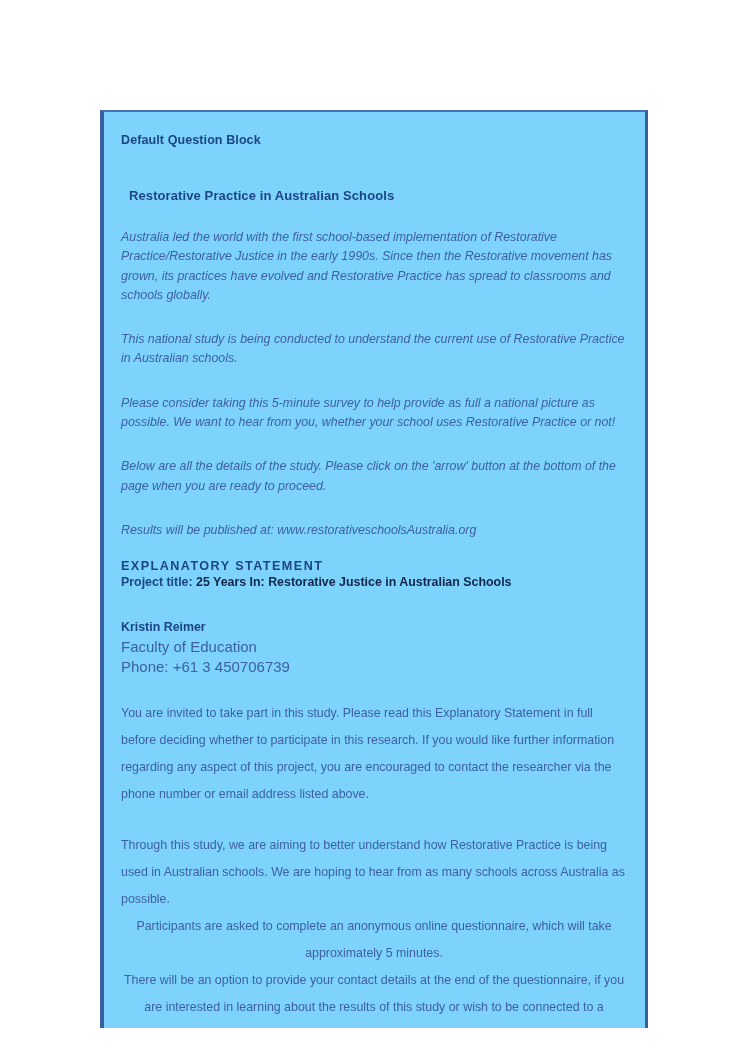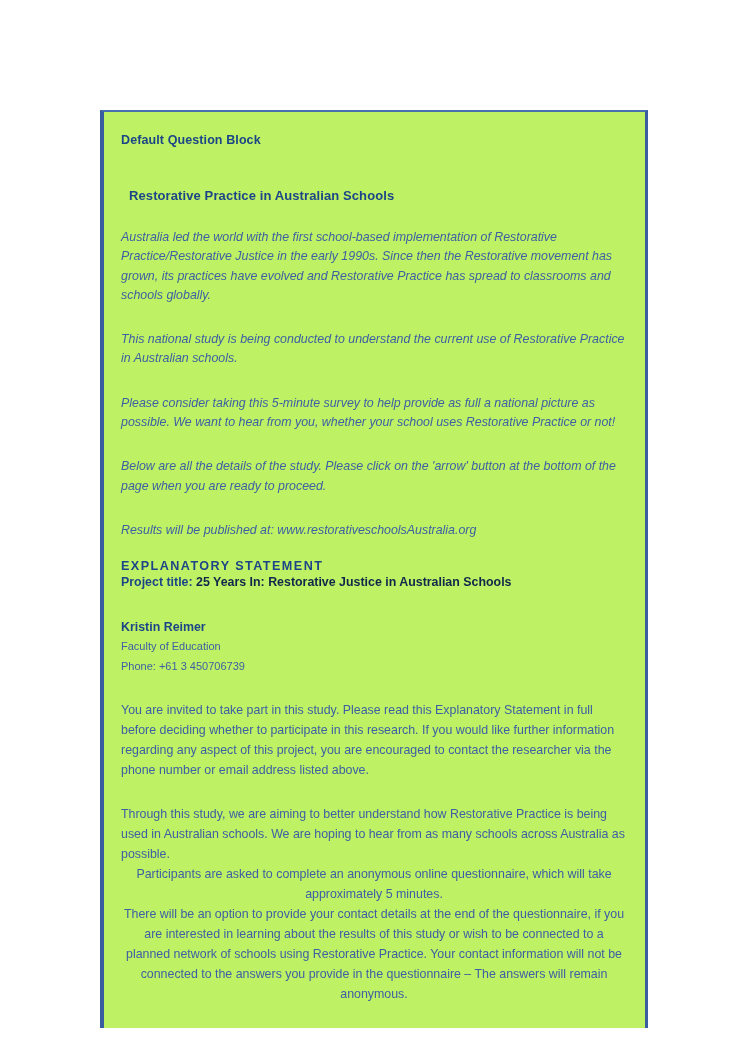--- a/index.html
+++ b/index.html
@@ -22,21 +22,21 @@
     position: absolute;
     left: 100px;
     top: 110px;
     width: 548px;          
     height: 918px;         
     box-sizing: border-box;
     border-top: 2px solid #4a6fae;
     border-right: 3px solid #3a5d9f;
     border-left: 4px solid #3a5d9f;
     border-bottom: none;
-    background: #bef264;
+    background: #7dd3fc;
     overflow: hidden;
   }
   #survey-inner {
     padding: 12px 18px 0 17px;
   }
 
   
   .h-block {
     font-size: 12.5px;
     font-weight: bold;
@@ -82,30 +82,30 @@
   }
 
   .contact-name {
     font-size: 12.4px;
     font-weight: bold;
     color: #1c4587;
     line-height: 19.2px;
     margin: 26px 0 0 0;
   }
   .contact-line {
-    font-size: 11px;
+    font-size: 15px;
     color: #3d5fa3;
     line-height: 19.2px;
     margin: 0;
   }
 
   .p-body {
     font-size: 12.4px;
     color: #3d5fa3;
-    line-height: 20px;
+    line-height: 27px;
     margin: 24px 0 0 0;
     max-width: 522px;
   }
   .p-body.run-on { margin-top: 0; text-align: center; }
 
   .h-sub {
     font-size: 12.4px;
     font-weight: bold;
     color: #1c4587;
     line-height: 19.4px;

